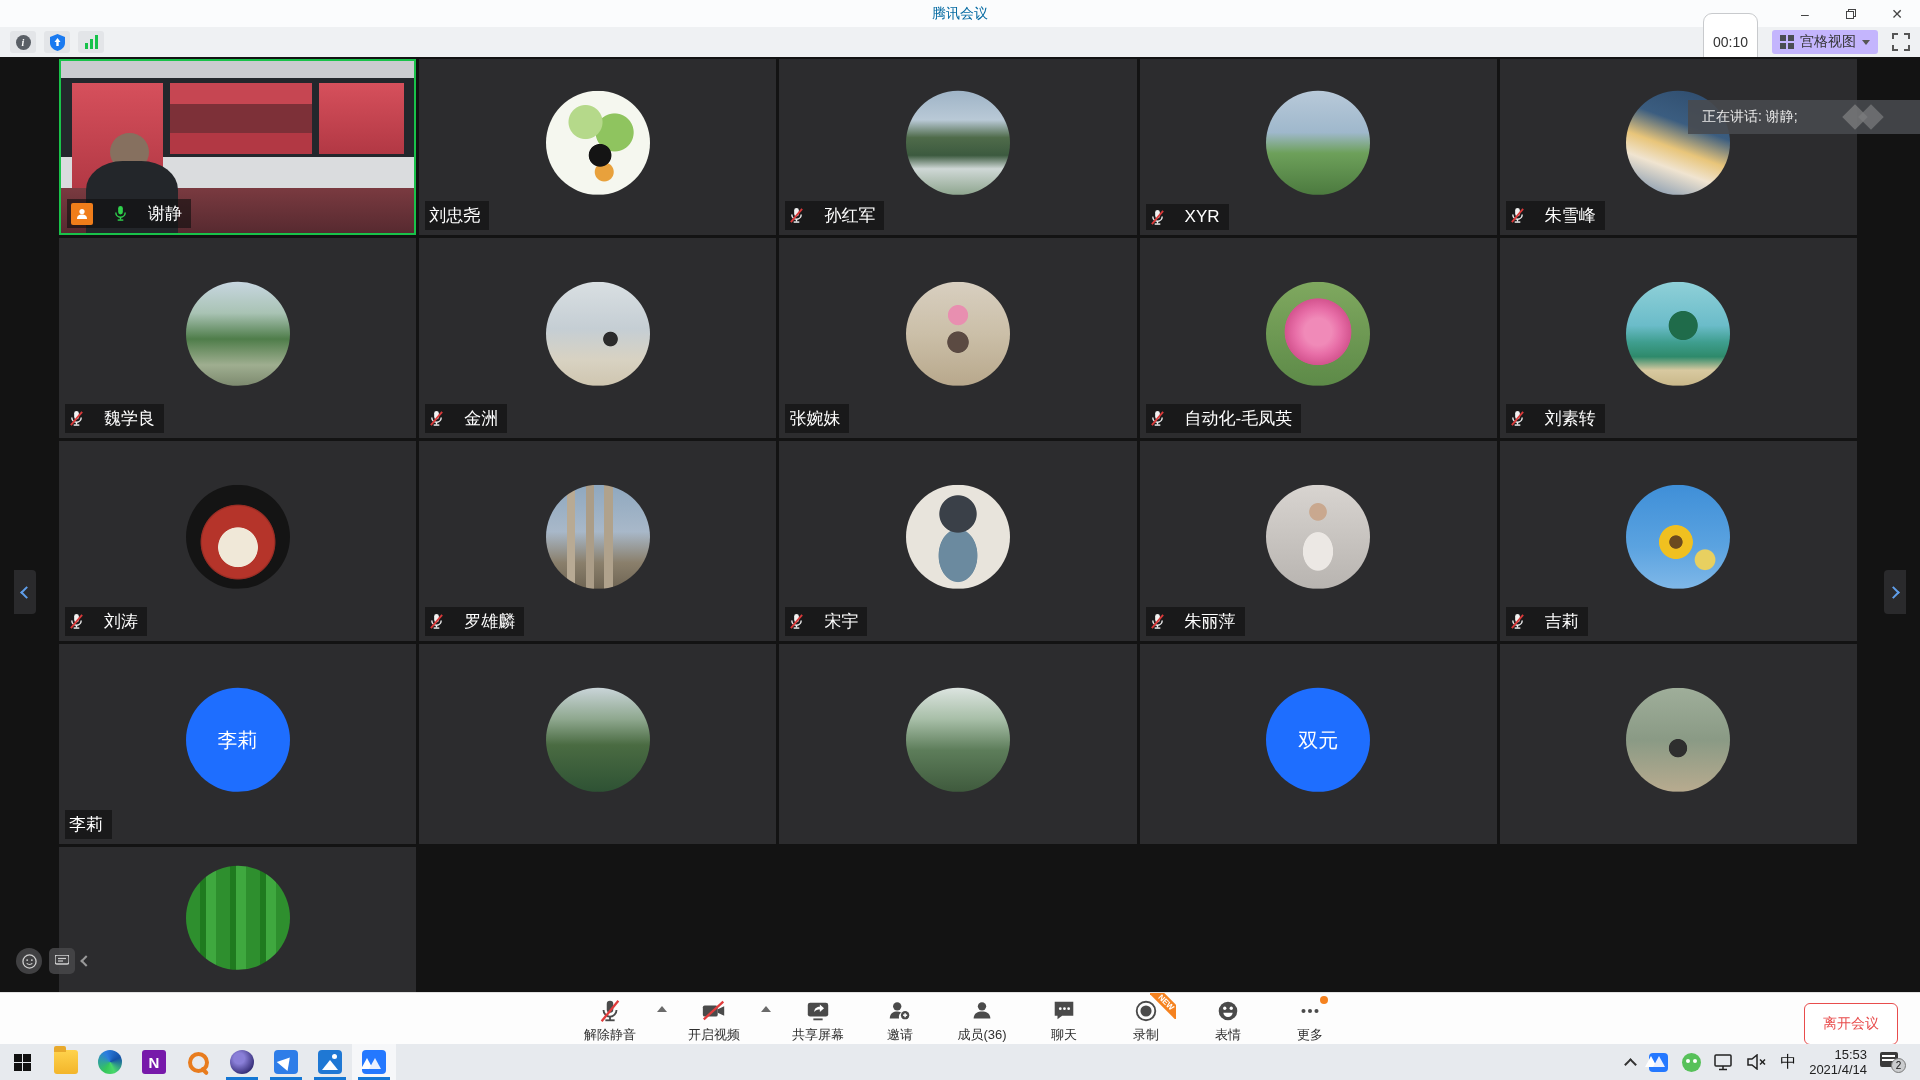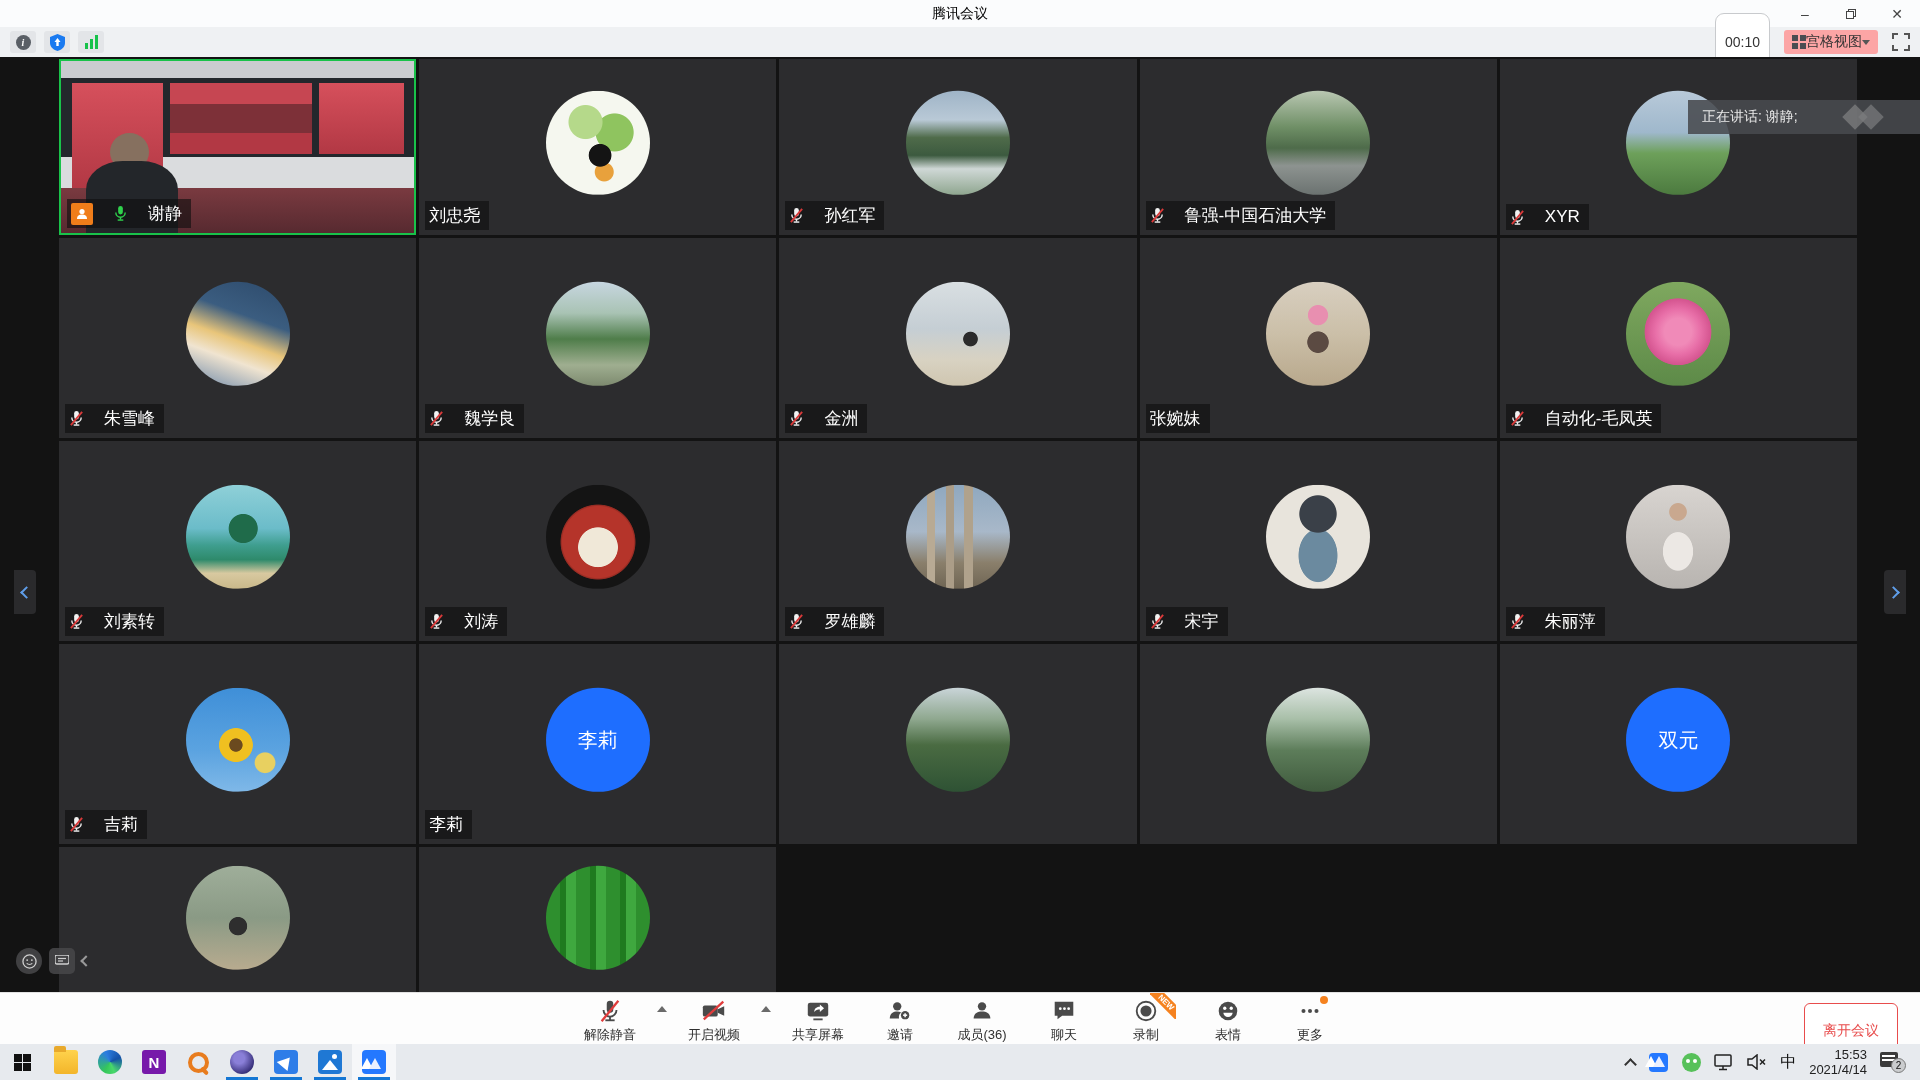--- a/index.html
+++ b/index.html
@@ -3,21 +3,21 @@
 <meta charset="utf-8">
 <style>
   * { margin:0; padding:0; box-sizing:border-box; }
   html,body { width:1920px; height:1080px; overflow:hidden;
     font-family:"Liberation Sans","DejaVu Sans",sans-serif; }
   #app { position:relative; width:1920px; height:1080px; background:#131313; }
 
   
   .titlebar { position:absolute; top:0; left:0; width:100%; height:27px;
     background:#fbfcfd; display:flex; align-items:center; justify-content:center; }
-  .titlebar .title { font-size:14px; color:#000000; }
+  .titlebar .title { font-size:14px; color:#0369a1; }
   .win-controls { position:absolute; right:0; top:0; height:27px; display:flex; }
   .win-btn { width:46px; height:27px; display:flex; align-items:center; justify-content:center;
     color:#444; font-size:14px; cursor:default; }
   .restore-glyph { position:relative; width:10px; height:10px; }
   .restore-glyph i { position:absolute; border:1px solid #444; width:8px; height:8px; display:block; }
   .restore-glyph i:first-child { right:0; top:0; }
   .restore-glyph i:last-child { left:0; bottom:0; background:#fbfcfd; }
 
   
   .statusbar { position:absolute; top:27px; left:0; width:100%; height:30px;
@@ -27,21 +27,21 @@
     display:flex; align-items:center; justify-content:center; }
   .info-circle { width:15px; height:15px; border-radius:50%; background:#5a5f66; color:#fff;
     font-size:10px; font-weight:bold; display:flex; align-items:center; justify-content:center;
     font-family:"Liberation Serif",serif; font-style:italic; }
   .signal { display:flex; align-items:flex-end; gap:2px; height:14px; }
   .signal i { width:3px; background:#17c24a; display:block; }
   .signal i:nth-child(1){height:6px}.signal i:nth-child(2){height:10px}.signal i:nth-child(3){height:14px}
   .status-right { margin-left:auto; display:flex; align-items:center; gap:14px; }
   .timer-box { background:#fff; border:1px solid #c8cacd; border-radius:9px;
     font-size:14px; color:#333; padding:20px 9px; }
-  .view-switch { display:flex; align-items:center; background:#fca5a5;
+  .view-switch { display:flex; align-items:center; gap:6px; background:#c4b5fd;
     border-radius:3px; padding:3px 8px; }
   .grid-glyph { display:grid; grid-template-columns:6px 6px; grid-template-rows:6px 6px; gap:2px; }
   .grid-glyph i { background:#4a4d52; display:block; }
   .view-label { font-size:14px; color:#333; }
   .caret-down { width:0; height:0; border-left:4px solid transparent;
     border-right:4px solid transparent; border-top:5px solid #555; }
 
   
   .stage { position:absolute; top:57px; left:0; width:1920px; height:935px; background:#131313; }
   .grid { position:absolute; left:59px; top:2px; width:1798px; display:grid;
@@ -109,21 +109,21 @@
   .expander { width:16px; margin-top:12px; display:flex; justify-content:center; }
   .tri-up { width:0; height:0; border-left:5px solid transparent; border-right:5px solid transparent;
     border-bottom:6px solid #6a6a6a; }
   .new-ribbon { position:absolute; top:-1px; right:8px; width:26px; height:26px; overflow:hidden; }
   .new-ribbon b { position:absolute; left:-8px; top:4px; width:48px; text-align:center;
     background:#f5821f; color:#fff; font-size:8px; font-weight:bold; transform:rotate(45deg);
     padding:1px 0; }
   .orange-dot { position:absolute; top:2px; right:20px; width:8px; height:8px;
     border-radius:50%; background:#f5821f; }
   .leave-btn { position:absolute; right:22px; top:10px; border:1px solid #e84c4c;
-    color:#e84c4c; background:#fff; border-radius:6px; font-size:14px; padding:18px 18px; }
+    color:#e84c4c; background:#fff; border-radius:6px; font-size:14px; padding:11px 18px; }
 
   
   .taskbar { position:absolute; left:0; top:1044px; width:1920px; height:36px;
     background:#e7eaee; display:flex; align-items:center; }
   .tb-left { display:flex; align-items:center; height:100%; }
   .tb-app { width:44px; height:100%; display:flex; align-items:center; justify-content:center;
     position:relative; }
   .tb-app.running::after { content:""; position:absolute; bottom:0; left:6px; right:6px;
     height:3px; background:#1577d4; }
   .tb-app.active { background:#f6f7f9; }
@@ -292,39 +292,20 @@
                 <line x1="5" y1="16" x2="11" y2="16" stroke="#f2f2f2" stroke-width="1.5"></line>
                 <line x1="2" y1="16" x2="14" y2="2" stroke="#d93a3a" stroke-width="2"></line>
               </svg>
       </span>
 
       <span class="pname">孙红军</span>
     </div>
   </div>
 
 
-  <div class="tile">
-    <div class="avatar" style="background: linear-gradient(rgb(185, 199, 178) 0%, rgb(111, 143, 102) 35%, rgb(78, 107, 74) 55%, rgb(141, 147, 144) 72%, rgb(107, 114, 112) 100%);">
-            <span class="avatar-text"></span>
-          </div>
-    <div class="name-label">
-
-      <span class="mic muted" style="display: flex;">
-        <svg width="15" height="17" viewBox="0 0 16 18">
-                <rect x="5.5" y="1" width="5" height="9" rx="2.5" fill="#f2f2f2"></rect>
-                <path d="M3 8 a5 5 0 0 0 10 0" stroke="#f2f2f2" fill="none" stroke-width="1.5"></path>
-                <line x1="8" y1="13" x2="8" y2="15.5" stroke="#f2f2f2" stroke-width="1.5"></line>
-                <line x1="5" y1="16" x2="11" y2="16" stroke="#f2f2f2" stroke-width="1.5"></line>
-                <line x1="2" y1="16" x2="14" y2="2" stroke="#d93a3a" stroke-width="2"></line>
-              </svg>
-      </span>
-
-      <span class="pname">鲁强-中国石油大学</span>
-    </div>
-  </div>
 
   <div class="tile">
     <div class="avatar" style="background: linear-gradient(rgb(184, 201, 217) 0%, rgb(159, 184, 204) 40%, rgb(109, 160, 90) 60%, rgb(76, 122, 63) 100%);">
             <span class="avatar-text"></span>
           </div>
     <div class="name-label">
 
       <span class="mic muted" style="display: flex;">
         <svg width="15" height="17" viewBox="0 0 16 18">
                 <rect x="5.5" y="1" width="5" height="9" rx="2.5" fill="#f2f2f2"></rect>

